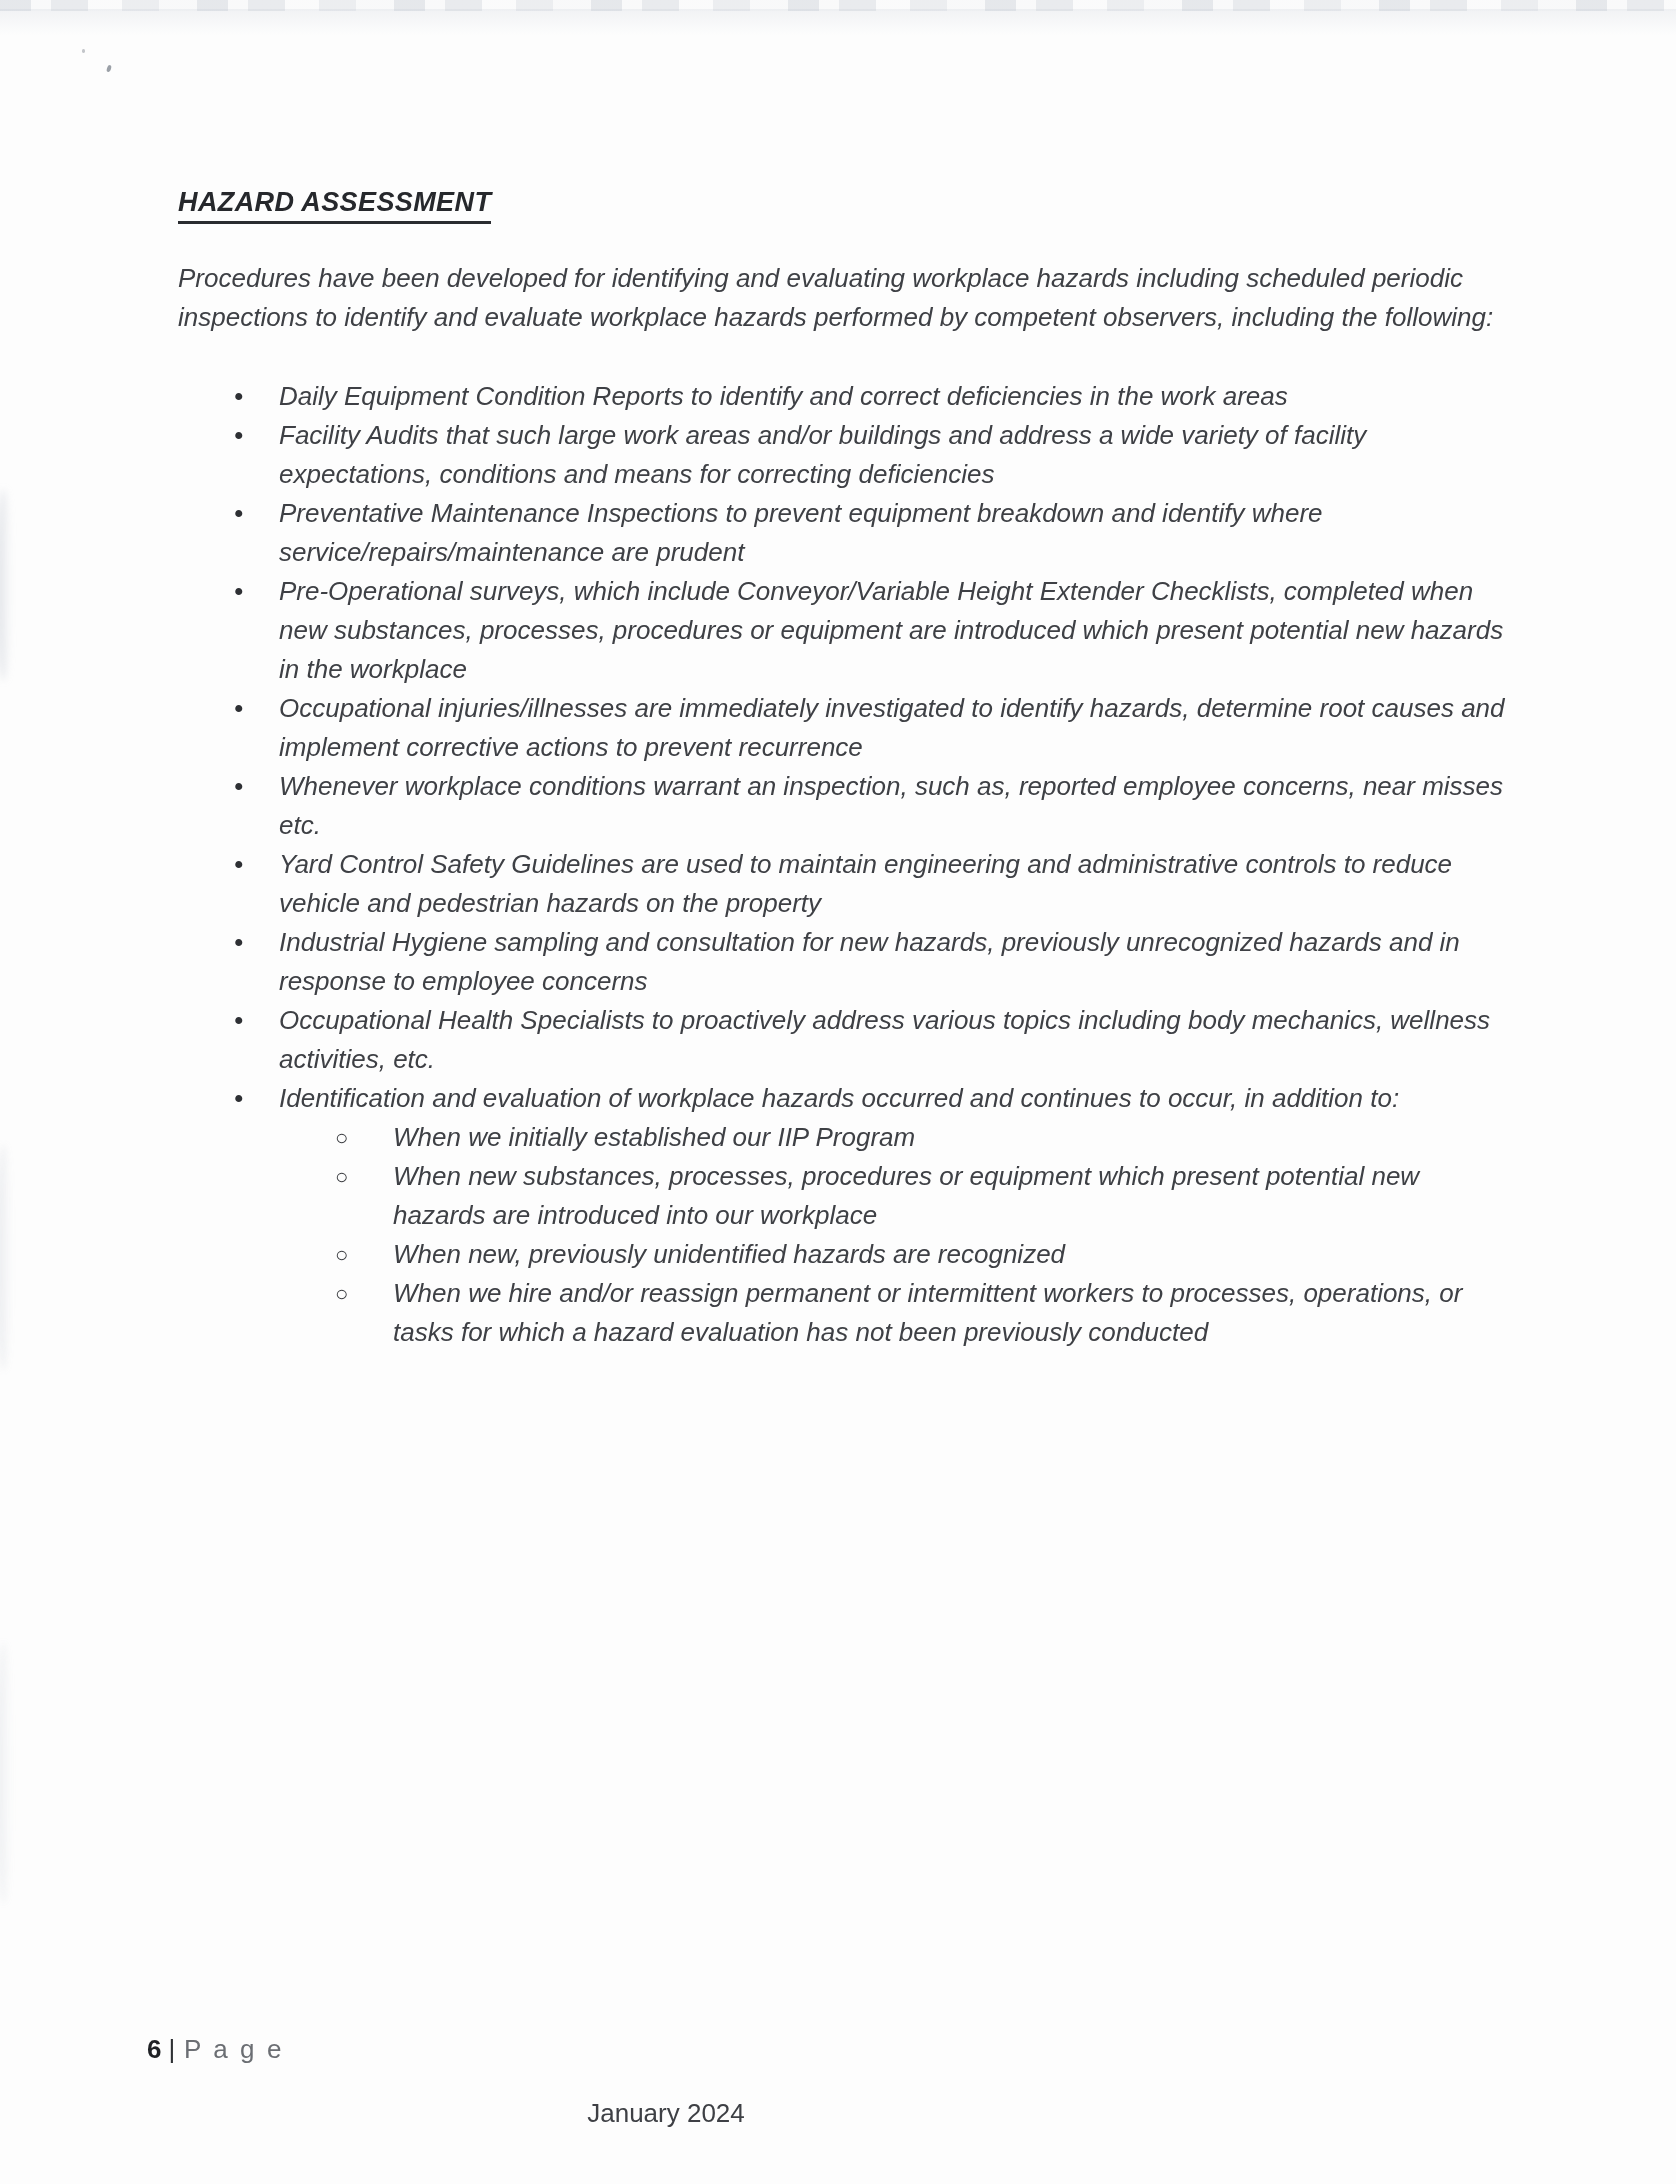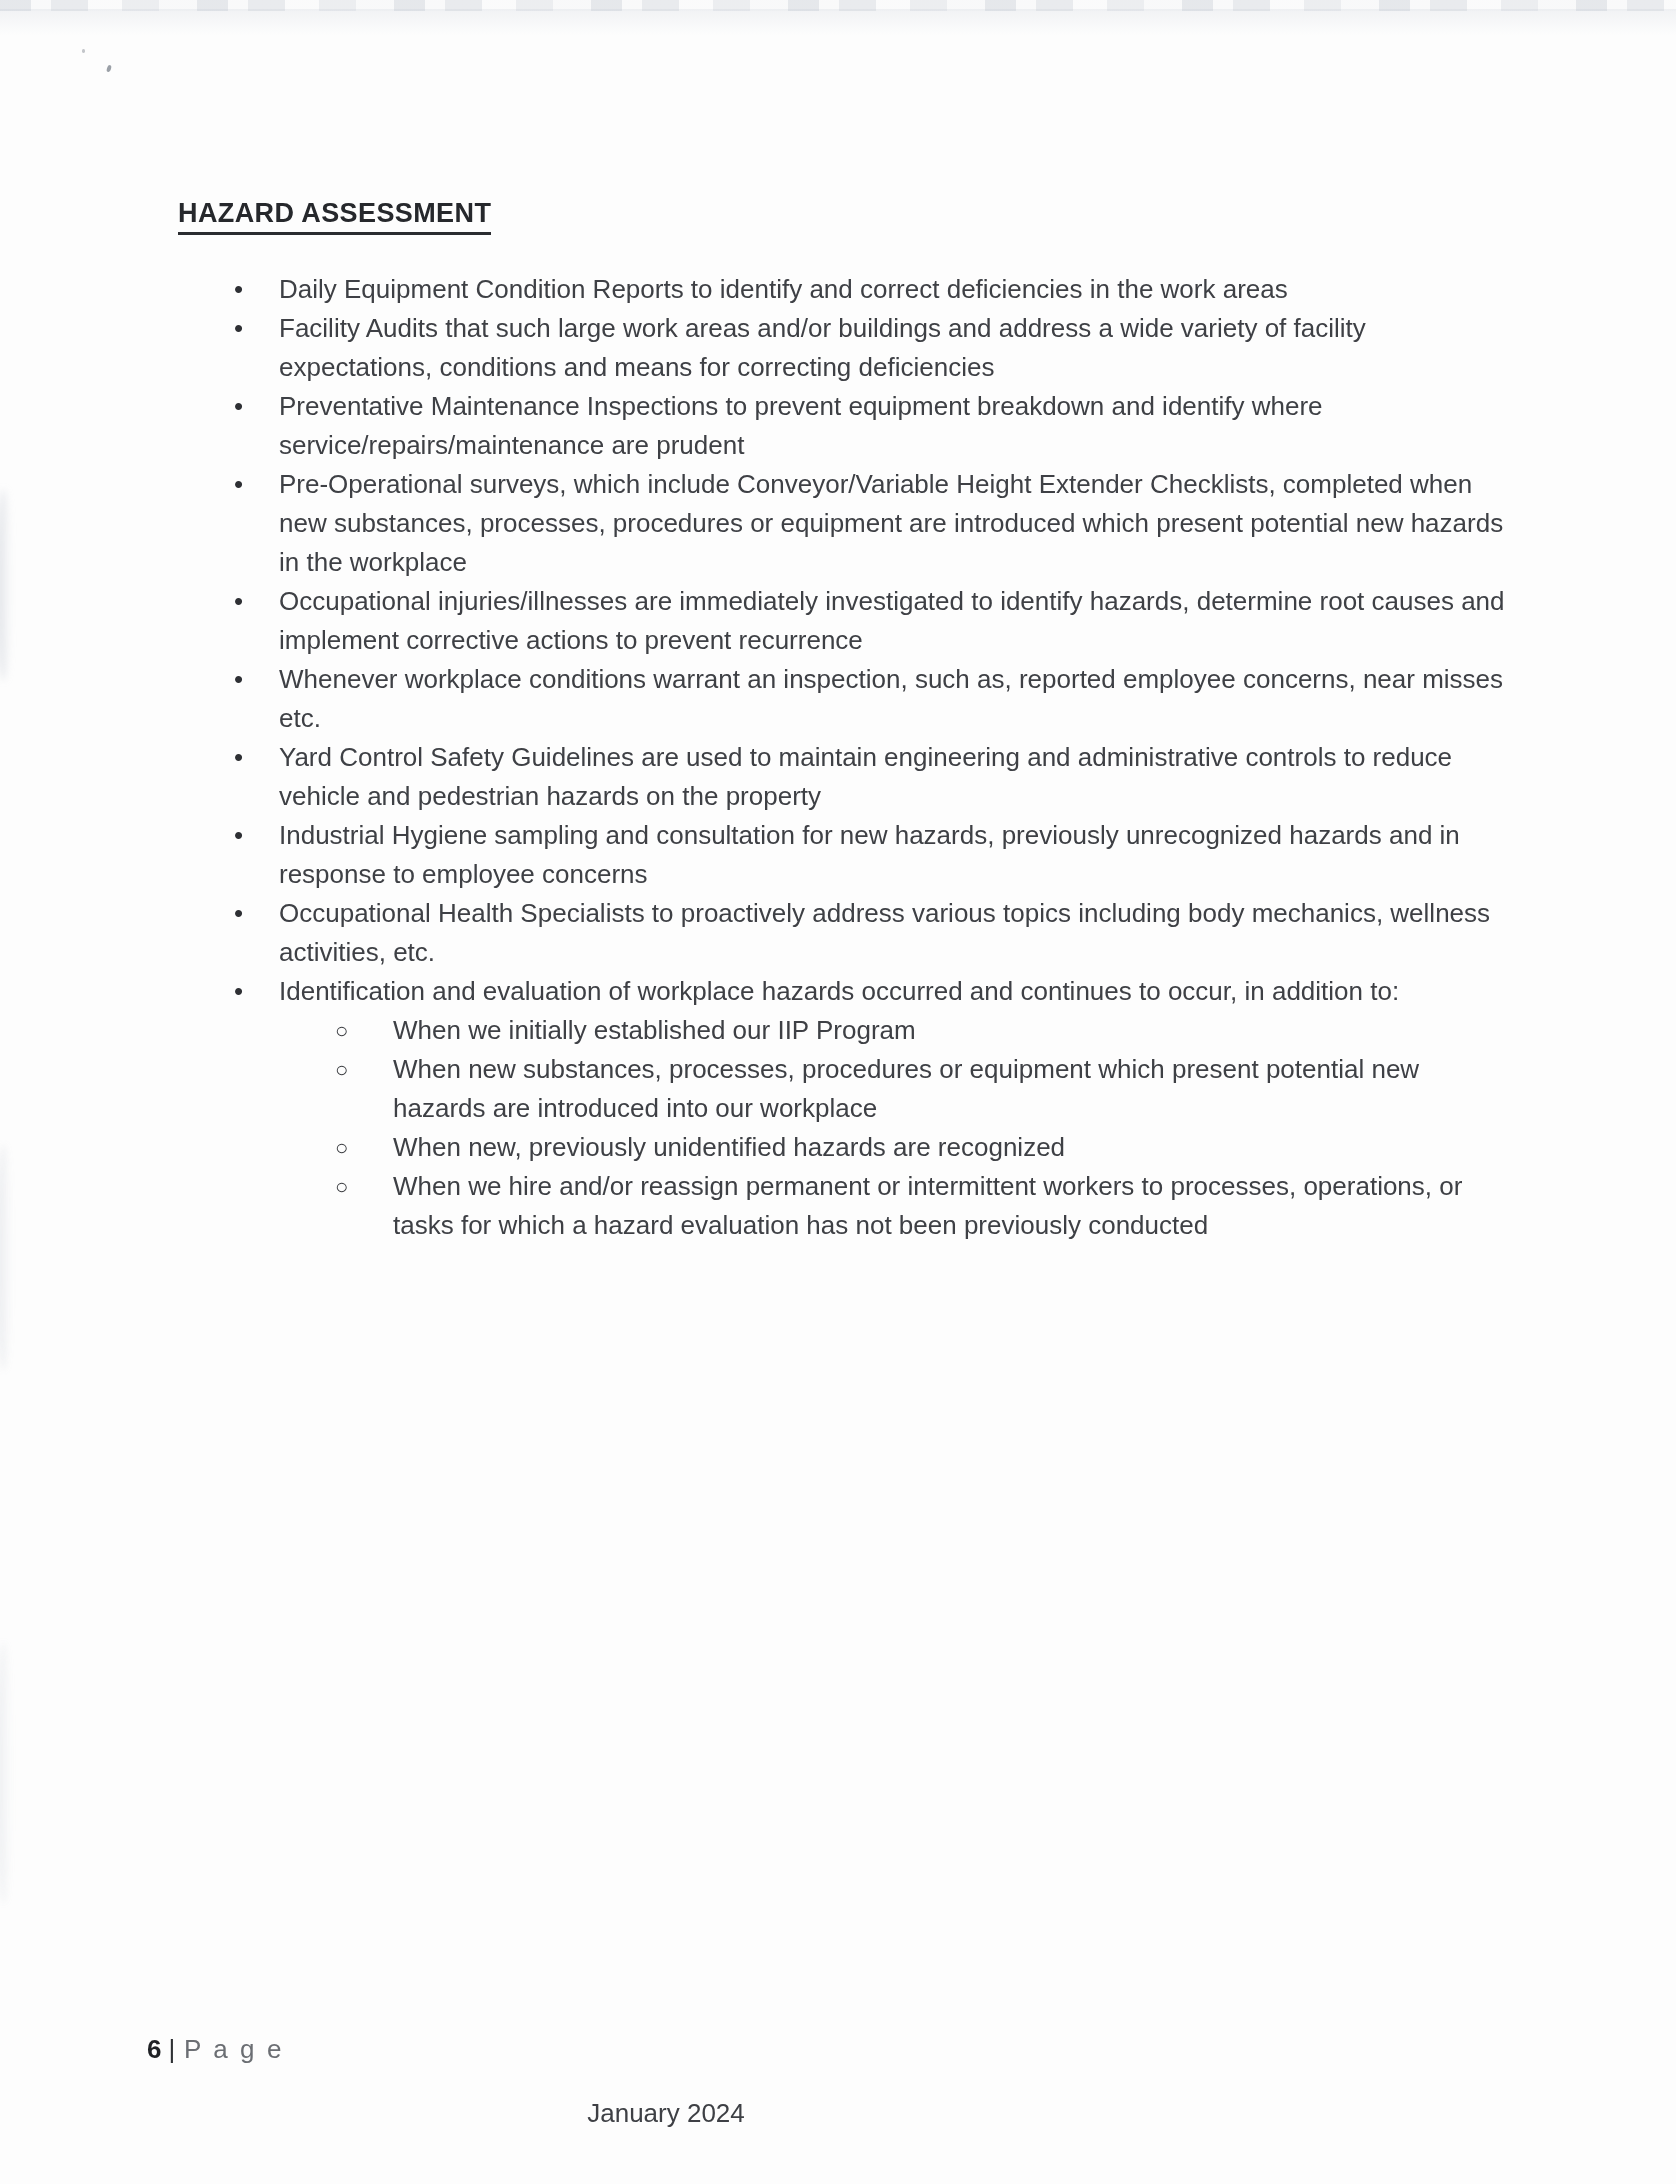--- a/index.html
+++ b/index.html
@@ -51,24 +51,25 @@
     position: absolute;
     background: #8a8f98;
     border-radius: 50%;
   }
   .speck-a { left: 107px; top: 65px; width: 3.5px; height: 7px; transform: rotate(18deg); opacity: .85; }
   .speck-b { left: 82px; top: 49px; width: 2.6px; height: 3.5px; opacity: .5; }
 
   .content {
     position: absolute;
     left: 178px;
-    top: 194px;
+    top: 183px;
     width: 1329px;
     font-size: 26px;
     line-height: 39px;
+    font-style: italic;
   }
   .doc-title {
     display: inline-block;
     margin: 0 0 35px 0;
     font-size: 27px;
     font-weight: bold;
     letter-spacing: 0.4px;
     color: #26282c;
     border-bottom: 3.5px solid #2a2c30;
     padding-bottom: 2.6px;
@@ -149,20 +150,21 @@
   <div class="edge-smudge smudge-a"></div>
   <div class="edge-smudge smudge-b"></div>
   <div class="edge-smudge smudge-c"></div>
   <div class="speck speck-a"></div>
   <div class="speck speck-b"></div>
 
   <div class="content">
 
     <h1 class="doc-title">HAZARD ASSESSMENT</h1>
 
+    <p class="intro">Procedures have been developed for identifying and evaluating workplace hazards including scheduled periodic inspections to identify and evaluate workplace hazards performed by competent observers, including the following:</p>
 
     <ul class="main-list">
       <li>Daily Equipment Condition Reports to identify and correct deficiencies in the work areas</li>
       <li>Facility Audits that such large work areas and/or buildings and address a wide variety of facility expectations, conditions and means for correcting deficiencies</li>
       <li>Preventative Maintenance Inspections to prevent equipment breakdown and identify where service/repairs/maintenance are prudent</li>
       <li>Pre-Operational surveys, which include Conveyor/Variable Height Extender Checklists, completed when new substances, processes, procedures or equipment are introduced which present potential new hazards in the workplace</li>
       <li>Occupational injuries/illnesses are immediately investigated to identify hazards, determine root causes and implement corrective actions to prevent recurrence</li>
       <li>Whenever workplace conditions warrant an inspection, such as, reported employee concerns, near misses etc.</li>
       <li>Yard Control Safety Guidelines are used to maintain engineering and administrative controls to reduce vehicle and pedestrian hazards on the property</li>
       <li>Industrial Hygiene sampling and consultation for new hazards, previously unrecognized hazards and in response to employee concerns</li>

